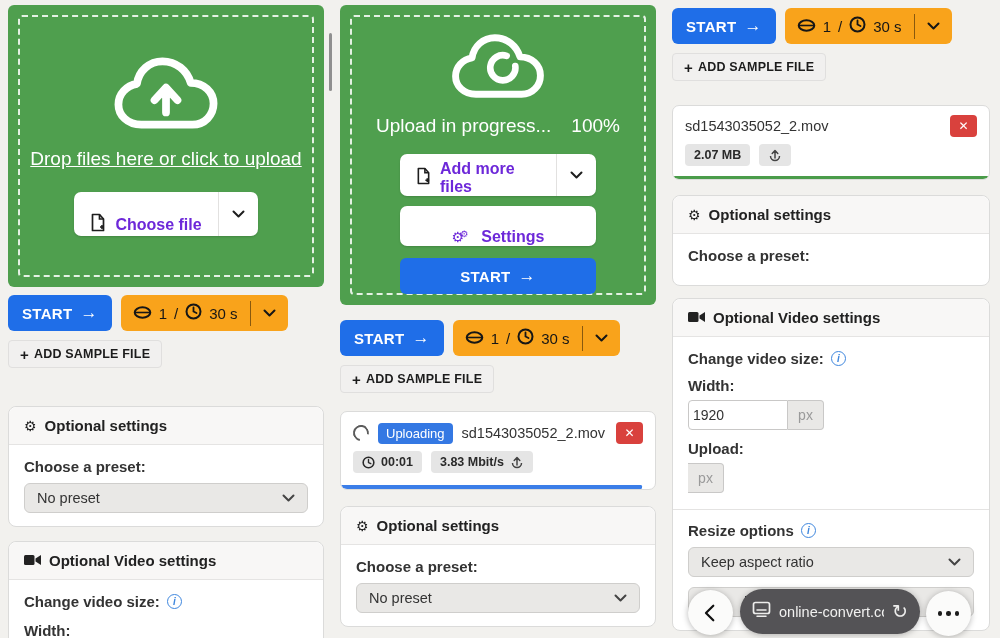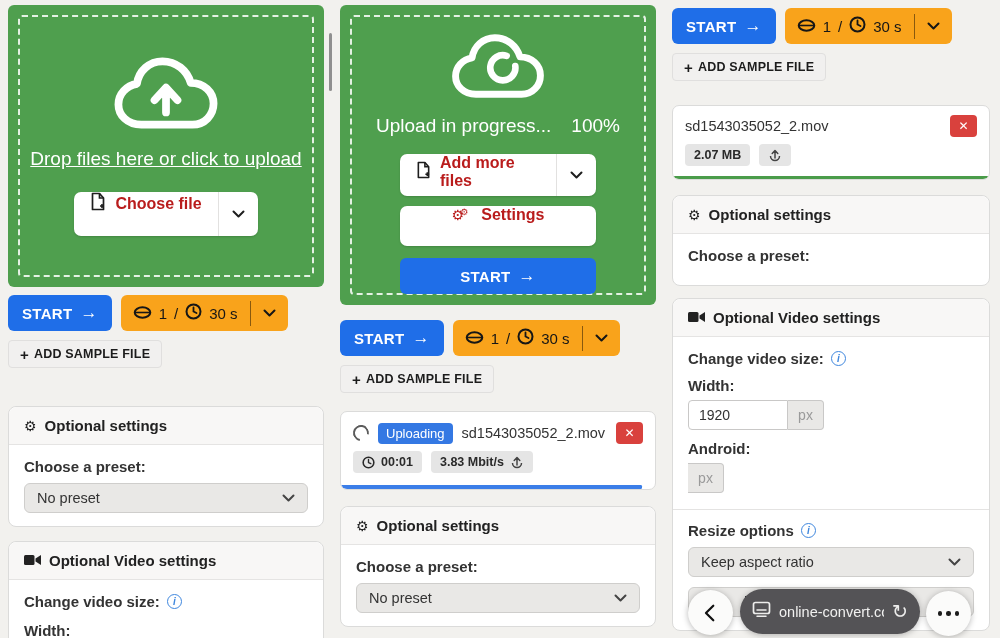--- a/index.html
+++ b/index.html
@@ -24,22 +24,22 @@
     display:flex; flex-direction:column; align-items:center; justify-content:center;
     color:#fff;
   }
   .dz1 { height:282px; }
   .dz2 { height:300px; }
   .dz-text { font-size:19px; margin-top:14px;text-decoration:underline; }
   .dz-status { display:flex; gap:20px; font-size:19px; margin-top:12px; }
 
   
   .btn-white {
-    background:#fff; border-radius:7px; display:flex; align-items:flex-start;
-    color:#b91c1c; font-weight:bold; font-size:16px;
+    background:#fff; border-radius:7px; display:flex; align-items:flex-end;
+    color:#6d28d9; font-weight:bold; font-size:16px;
     box-shadow:0 1px 2px rgba(0,0,0,.15); cursor:pointer;
   }
   .btn-white .main { display:flex; align-items:center; gap:9px; padding:0 16px; flex:1; justify-content:center; }
   .btn-white .caret { border-left:1px solid #e2e1e0; padding:0 13px; align-self:stretch; display:flex; align-items:center; }
   .choose-file { height:44px; margin-top:22px; }
   .dz-btn-col { display:flex; flex-direction:column; align-items:center; width:100%; }
   .w196 { width:196px; }
   .addmore { height:42px; margin-top:17px; }
   .settingsbtn { height:40px; margin-top:10px; justify-content:center; gap:9px; }
   .startbtn-green { margin-top:12px; height:33px; width:196px; }
@@ -85,21 +85,21 @@
   }
   .inforow { display:flex; align-items:center; gap:7px; }
   .info-i {
     width:15px; height:15px; border:1.5px solid #3f87de; color:#3f87de; border-radius:50%;
     font-size:10px; font-weight:bold; display:inline-flex; align-items:center; justify-content:center;
     font-style:italic;
   }
   .in-group { display:flex; margin-top:6px; }
   .in-group input {
     width:100px; height:30px; border:1px solid #c9c8c7; border-radius:4px 0 0 4px;
-    padding:0 10px; font-size:14px; color:#333; background:#fff; font-family:inherit;
+    padding:0 4px; font-size:14px; color:#333; background:#fff; font-family:inherit;
   }
   .in-addon {
     width:36px; height:30px; background:#e9e8e6; border:1px solid #c9c8c7; border-left:none;
     border-radius:0 4px 4px 0; display:flex; align-items:center; justify-content:center;
     color:#9a9a9a; font-size:14px;
   }
   .card-div { border-top:1px solid #e4e3e2; margin:16px -15px 0; }
 
   
   .file-card { position:relative; overflow:hidden; background:#fff; border:1px solid #dbdbda; border-radius:7px; }
@@ -462,21 +462,21 @@
     <div class="card-b">
       <div class="inforow">
         <span class="lbl">Change video size:</span>
         <span class="info-i">i</span>
       </div>
       <div class="lbl" style="margin-top:10px">Width:</div>
       <div class="in-group">
         <input type="text" value="1920" style="">
         <span class="in-addon">px</span>
       </div>
-      <div class="lbl" style="margin-top:10px">Android:</div>
+      <div class="lbl" style="margin-top:10px">Upload:</div>
       <div class="in-group">
         <span class="in-addon">px</span>
       </div>
       <div class="card-div"></div>
       <div class="inforow" style="margin-top:12px">
         <span class="lbl">Resize options</span>
         <span class="info-i">i</span>
       </div>
       <div class="sel" style="margin-top:8px">
         <span>Keep aspect ratio</span>

